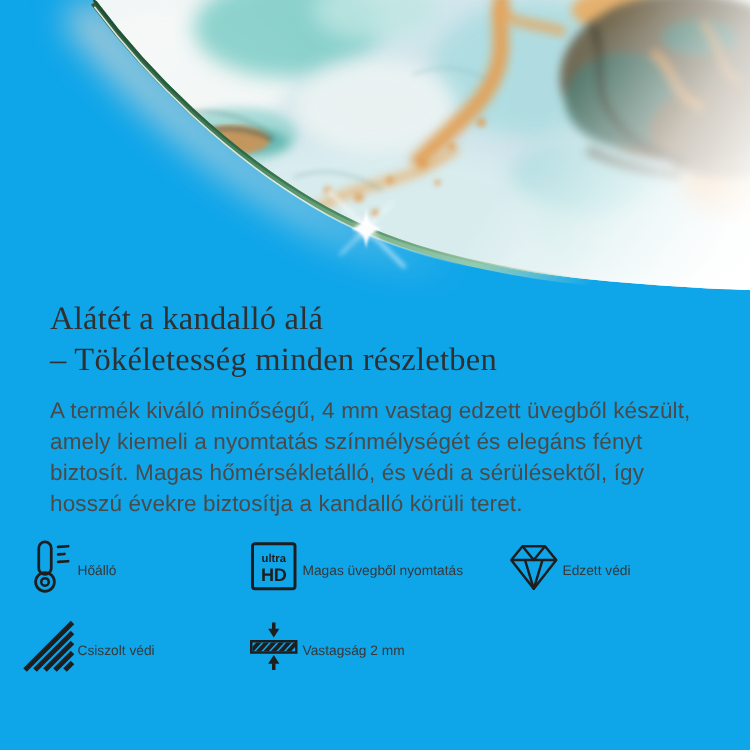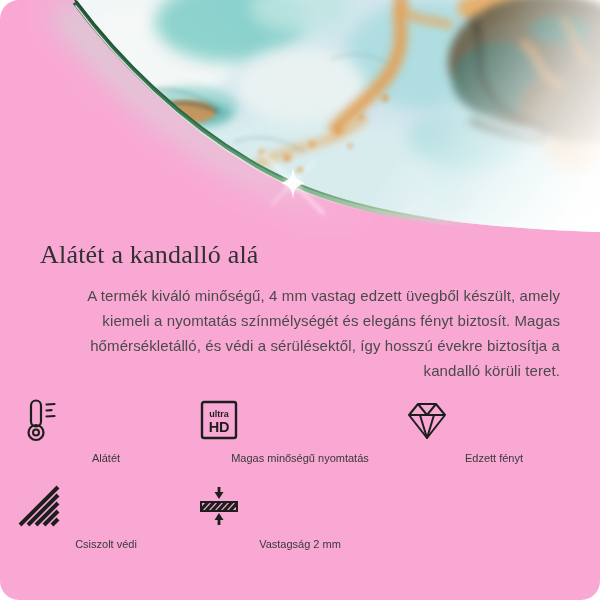--- a/index.html
+++ b/index.html
@@ -1,39 +1,39 @@
 <!DOCTYPE html>
 <html><head>
 <meta charset="utf-8">
 <style>
   html,body{margin:0;padding:0;}
   body{
     width:600px;height:600px;background:#ffffff;overflow:hidden;
     font-family:"Liberation Sans", sans-serif;color:#3c3c3c;
     -webkit-font-smoothing:antialiased;
   }
-  .page{width:600px;height:600px;position:relative;background:#f9a8d4;border-radius:19px;}
+  .page{width:600px;height:600px;position:relative;background:#0ea5e9;}
   .hero{width:600px;height:236px;position:relative;}
   .hero svg{display:block;}
   .title{
     margin:2px 40px 0 40px;
     font-family:"Liberation Serif", serif;
     font-weight:400;color:#303030;
     font-size:26px;line-height:33px;letter-spacing:0.2px;
   }
   .title span{display:block;}
   .desc{
     margin:12px 40px 0 40px;max-width:532px;
-    font-size:15px;line-height:25px;color:#4a4a4a;letter-spacing:0.1px;text-align:right;
+    font-size:18px;line-height:25px;color:#4a4a4a;letter-spacing:0.1px;
   }
   .features{
     margin:14px 16px 0 16px;
     display:grid;grid-template-columns:180px 1fr 180px;row-gap:18px;
   }
-  .feature{display:flex;flex-direction:column;}
+  .feature{display:flex;flex-direction:row;align-items:center;}
   .feature .ic{width:46px;height:46px;display:block;}
   .feature .ic svg{display:block;width:46px;height:46px;}
   .feature .lbl{margin-top:8px;font-size:11px;line-height:14px;color:#383838;text-align:center;}
 </style>
 </head>
 <body>
 
 <div class="page">
 
   <div class="hero">
@@ -151,62 +151,63 @@
         <line x1="262" y1="152" x2="324" y2="214" stroke="#ffffff" stroke-width="2" opacity="0.85" filter="url(#b2)"></line>
         <line x1="272" y1="204" x2="314" y2="162" stroke="#ffffff" stroke-width="1.5" opacity="0.7" filter="url(#b2)"></line>
         <circle cx="293" cy="183" r="6" fill="#ffffff" opacity="0.9" filter="url(#b4)"></circle>
         <path d="M293,167 C294.5,178 296,179.5 305,183 C296,186.5 294.5,188 293,199 C291.5,188 290,186.5 281,183 C290,179.5 291.5,178 293,167 Z" fill="#ffffff" opacity="0.95" filter="url(#b1)"></path>
       </g>
     </svg>
   </div>
 
   <h1 class="title">
     <span>Alátét a kandalló alá</span>
+    <span>– Tökéletesség minden részletben</span>
   </h1>
 
   <p class="desc">A termék kiváló minőségű, 4 mm vastag edzett üvegből készült, amely kiemeli a nyomtatás színmélységét és elegáns fényt biztosít. Magas hőmérsékletálló, és védi a sérülésektől, így hosszú évekre biztosítja a kandalló körüli teret.</p>
 
   <div class="features">
 
     <div class="feature">
       <span class="ic">
         <svg viewBox="0 0 46 46" fill="none" stroke="#1e1e1e" stroke-width="2.2" stroke-linecap="round">
           <rect x="15" y="3.5" width="10" height="26" rx="5"></rect>
           <circle cx="20" cy="35.5" r="7.5"></circle>
           <circle cx="20" cy="35.5" r="3" stroke-width="2"></circle>
           <line x1="30.5" y1="7.5" x2="38.5" y2="7"></line>
           <line x1="30.5" y1="13.5" x2="35.5" y2="13.2"></line>
           <line x1="30.5" y1="19.5" x2="38.5" y2="19"></line>
         </svg>
       </span>
-      <div class="lbl">Alátét</div>
+      <div class="lbl">Hőálló</div>
     </div>
 
     <div class="feature">
       <span class="ic">
         <svg viewBox="0 0 46 46">
           <rect x="6" y="5" width="34" height="36" rx="2" fill="none" stroke="#1e1e1e" stroke-width="2.4"></rect>
           <text x="23" y="19.5" text-anchor="middle" font-family="Liberation Sans, sans-serif" font-size="9" font-weight="600" fill="#1e1e1e">ultra</text>
           <text x="23" y="35" text-anchor="middle" font-family="Liberation Sans, sans-serif" font-size="14.5" font-weight="700" letter-spacing="-0.3" fill="#1e1e1e">HD</text>
         </svg>
       </span>
-      <div class="lbl">Magas minőségű nyomtatás</div>
+      <div class="lbl">Magas üvegből nyomtatás</div>
     </div>
 
 
     <div class="feature">
       <span class="ic">
         <svg viewBox="0 0 46 46" fill="none" stroke="#1e1e1e" stroke-width="2" stroke-linejoin="round">
           <path d="M14,7 L32,7 L41,18 L23,41 L5,18 Z"></path>
           <path d="M5,18 L41,18"></path>
           <path d="M14,7 L23,18 L32,7"></path>
           <path d="M16,18 L23,41 L30,18"></path>
         </svg>
       </span>
-      <div class="lbl">Edzett fényt</div>
+      <div class="lbl">Edzett védi</div>
     </div>
 
     <div class="feature">
       <span class="ic">
         <svg viewBox="0 0 46 46" stroke="#1e1e1e" stroke-width="4" stroke-linecap="butt">
           <line x1="4" y1="42" x2="42" y2="4"></line>
           <line x1="12" y1="42" x2="42" y2="12"></line>
           <line x1="20" y1="42" x2="42" y2="20"></line>
           <line x1="28" y1="42" x2="42" y2="28"></line>
           <line x1="36" y1="42" x2="42" y2="36"></line>

